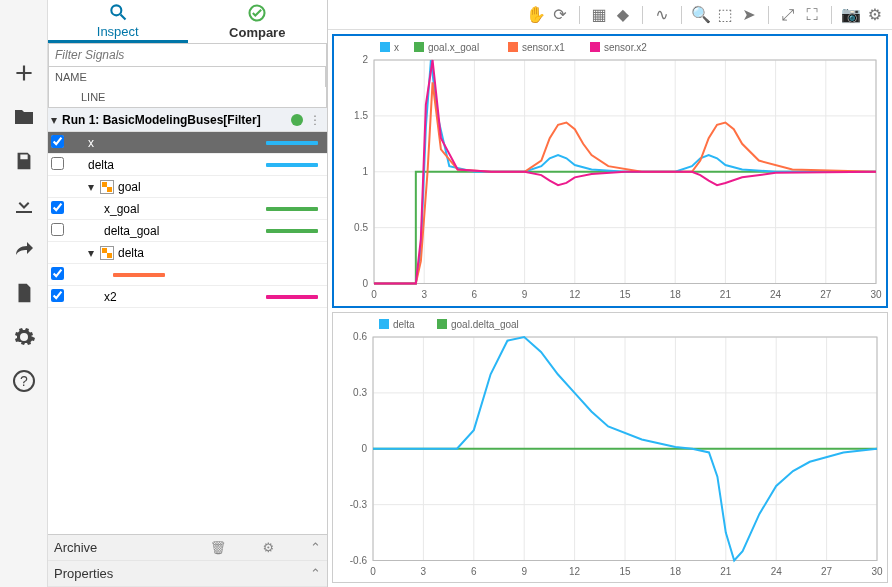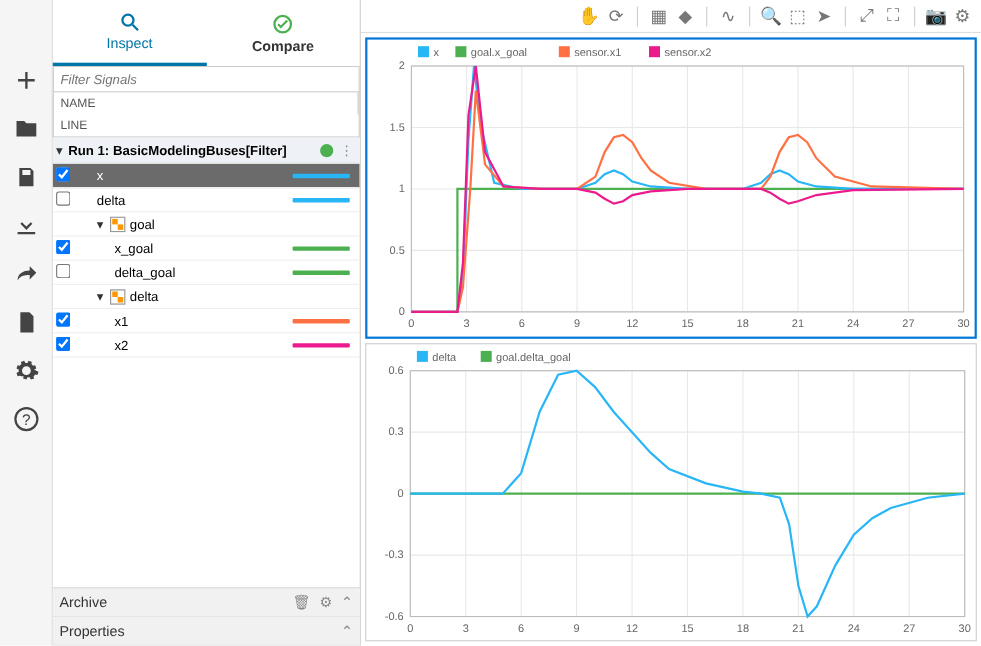--- a/index.html
+++ b/index.html
@@ -1,27 +1,27 @@
 <!DOCTYPE html>
 <html><head>
 <meta charset="utf-8">
 <style>
 * { box-sizing: border-box; margin: 0; padding: 0; font-family: Arial, Helvetica, sans-serif; }
 body { width: 892px; height: 587px; overflow: hidden; background: #fff; display: flex; }
 .left-toolbar { width: 48px; background: #f5f5f5; border-right: 1px solid #ddd; display: flex; flex-direction: column; align-items: center; padding-top: 60px; gap: 18px; }
 .left-toolbar .tb-icon { width: 26px; height: 26px; color: #444; cursor: pointer; display:flex; align-items:center; justify-content:center;}
 .side-panel { width: 280px; border-right: 1px solid #ccc; display: flex; flex-direction: column; }
-.tabs { display: flex; height: 61px; border-bottom: 1px solid #ccc; text-align: right; }
+.tabs { display: flex; height: 44px; border-bottom: 1px solid #ccc; text-align: right; }
 .tab { flex: 1; display: flex; flex-direction: column; align-items: center; justify-content: center; gap: 2px; cursor: pointer; font-size: 13px; color: #333; font-weight: bold; }
 .tab.active { border-bottom: 3px solid #0076a8; color: #0076a8; font-weight: 500;}
 .tab .tab-icon { width: 20px; height: 20px; }
 .filter-input { width: 100%; border: 1px solid #ccc; border-top: 0; font-style: italic; padding: 4px 6px; font-size: 12px; color: #737373; }
 .headers { display: flex; border: 1px solid #ccc; border-top:0; font-size: 11px; color: #555; flex-direction: column; }
 .headers .h-name { flex: 1; padding: 4px 6px; border-right: 1px solid #ccc;}
-.headers .h-line { width: 80px; padding: 4px 6px;}
+.headers .h-line { width: 80px; padding: 4px 6px; margin-left: 26px;}
 .run-row { display: flex; align-items: center; background: #eef1f5; border-bottom: 1px solid #ddd; font-size: 12px; height: 24px; }
 .run-row .arrow { width: 12px; text-align:center; color:#333;}
 .run-row .run-label { flex: 1; font-weight: bold; padding-left:2px; overflow:hidden; white-space:nowrap; text-overflow:ellipsis;}
 .run-row .status-dot { width: 12px; height: 12px; border-radius: 50%; background: #4caf50; margin: 0 6px; }
 .run-row .menu-dots { color:#888; margin-right:6px; cursor:pointer;}
 .signal-tree { flex: 1; overflow: auto; }
 .sig-row { display: flex; align-items: center; height: 22px; border-bottom: 1px solid #eee; font-size: 12px; }
 .sig-row .chk { width: 18px; text-align: center; }
 .sig-row .chk input { cursor:pointer; }
 .sig-row .indent1 { width: 22px; }
@@ -32,21 +32,21 @@
   linear-gradient(#999,#999); border:1px solid #999; position:relative;}
 .sig-row .bus-icon::before, .sig-row .bus-icon::after { content:""; position:absolute; background:#ff9800;}
 .sig-row .bus-icon::before { left:1px; top:1px; width:5px; height:5px;}
 .sig-row .bus-icon::after { right:1px; bottom:1px; width:5px; height:5px;}
 .sig-row .name { flex: 1; }
 .sig-row .line { width: 70px; display:flex; align-items:center; justify-content:center;}
 .sig-row .line-swatch { width: 52px; height: 4px; border-radius:1px;}
 .sig-row.selected { background: #6b6b6b; color: #fff; }
 .sig-row.selected .line-swatch { }
 .panel-footer { border-top: 1px solid #ccc; }
-.footer-row { display: flex; align-items:center; height: 26px; padding: 0 6px; font-size: 13px; color:#333; border-bottom: 1px solid #e5e5e5; background:#f1f1f1;}
+.footer-row { display: flex; align-items:center; height: 26px; padding: 0 6px; font-size: 13px; color:#333; border-bottom: 1px solid #e5e5e5; background:#f1f1f1;gap:28px;}
 .footer-row .spacer { flex:1;}
 .footer-row .ico { color:#888; margin-left:8px; cursor:pointer; font-size:13px;}
 .charts-area { flex: 1; display: flex; flex-direction: column; }
 .chart-toolbar { height: 30px; border-bottom: 1px solid #ddd; display:flex; align-items:center; gap: 6px; padding: 0 8px; color:#777;}
 .chart-toolbar .sep { width:1px; height:18px; background:#ccc; margin:0 4px;}
 .chart-toolbar .ti { width:18px; height:18px; display:flex; align-items:center; justify-content:center; cursor:pointer;}
 .charts-stack { flex:1; display:flex; flex-direction:column; gap:4px; padding:4px;}
 .chart-box { flex:1; border: 1px solid #ccc; position:relative;}
 .chart-box.active { border: 2px solid #0076d6; }
 .axis-label { font-size:10px; fill:#666;}
@@ -172,21 +172,20 @@
       <span class="chk"></span>
         <span class="indent1"></span>
       <span class="arrow-s">▾</span>
       <span class="bus-icon"></span>
       <span class="name">delta</span>
       <span class="line"></span>
     </div>
     <div class="sig-row">
       <span class="chk"><input type="checkbox" checked="" style=""></span>
       <span class="indent2"></span>
-        <span class="name">x1</span>
       <span class="line">
           <span class="line-swatch" style="background:#ff7043"></span>
         </span>
     </div>
     <div class="sig-row">
       <span class="chk"><input type="checkbox" checked="" style=""></span>
       <span class="indent2"></span>
         <span class="name">x2</span>
       <span class="line">
           <span class="line-swatch" style="background:#ec1b8d"></span>

